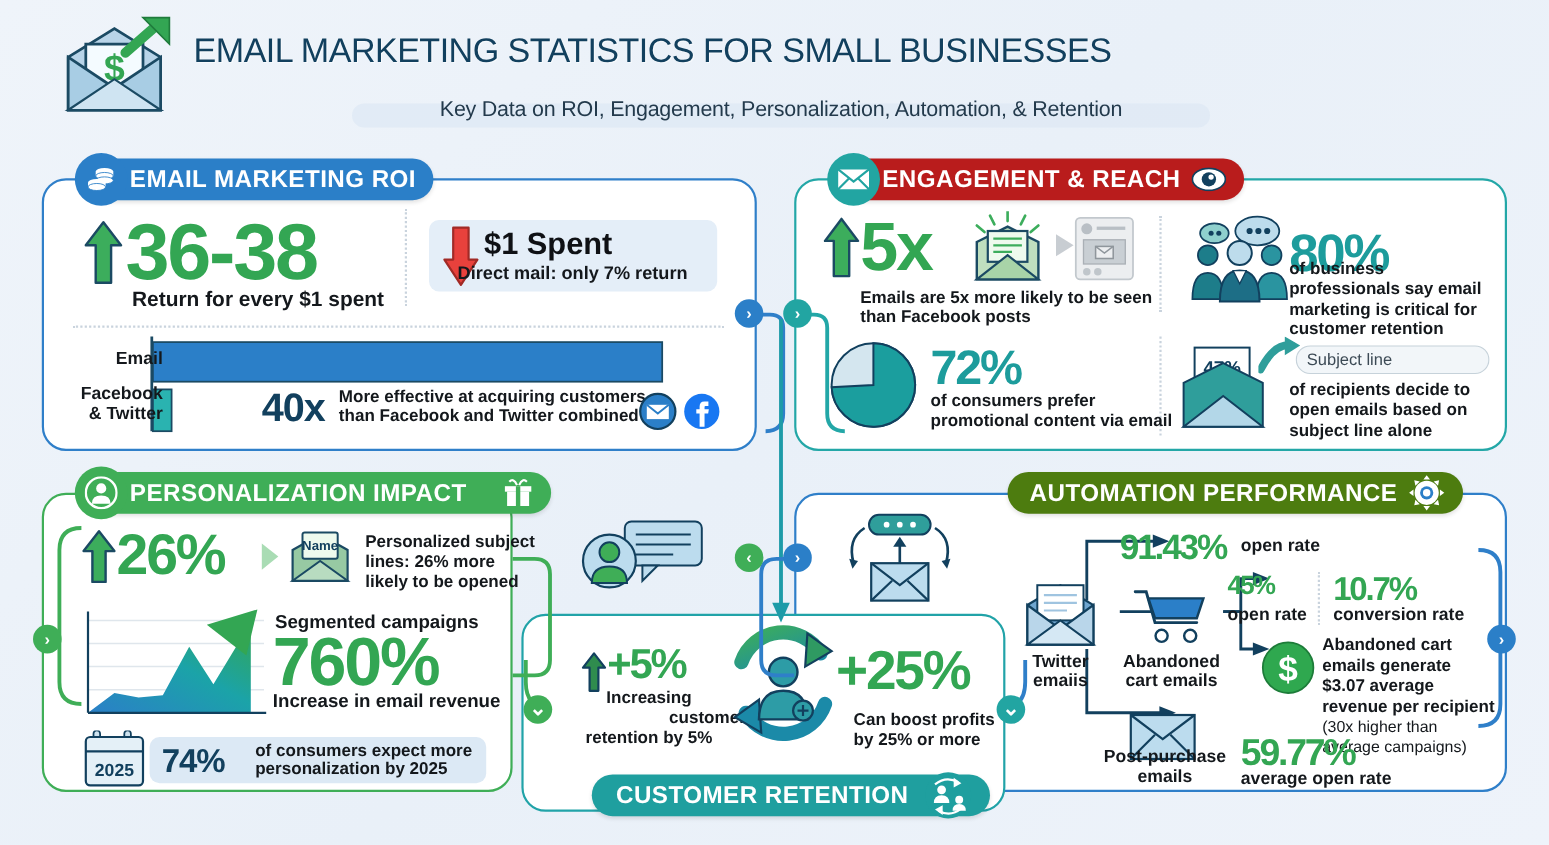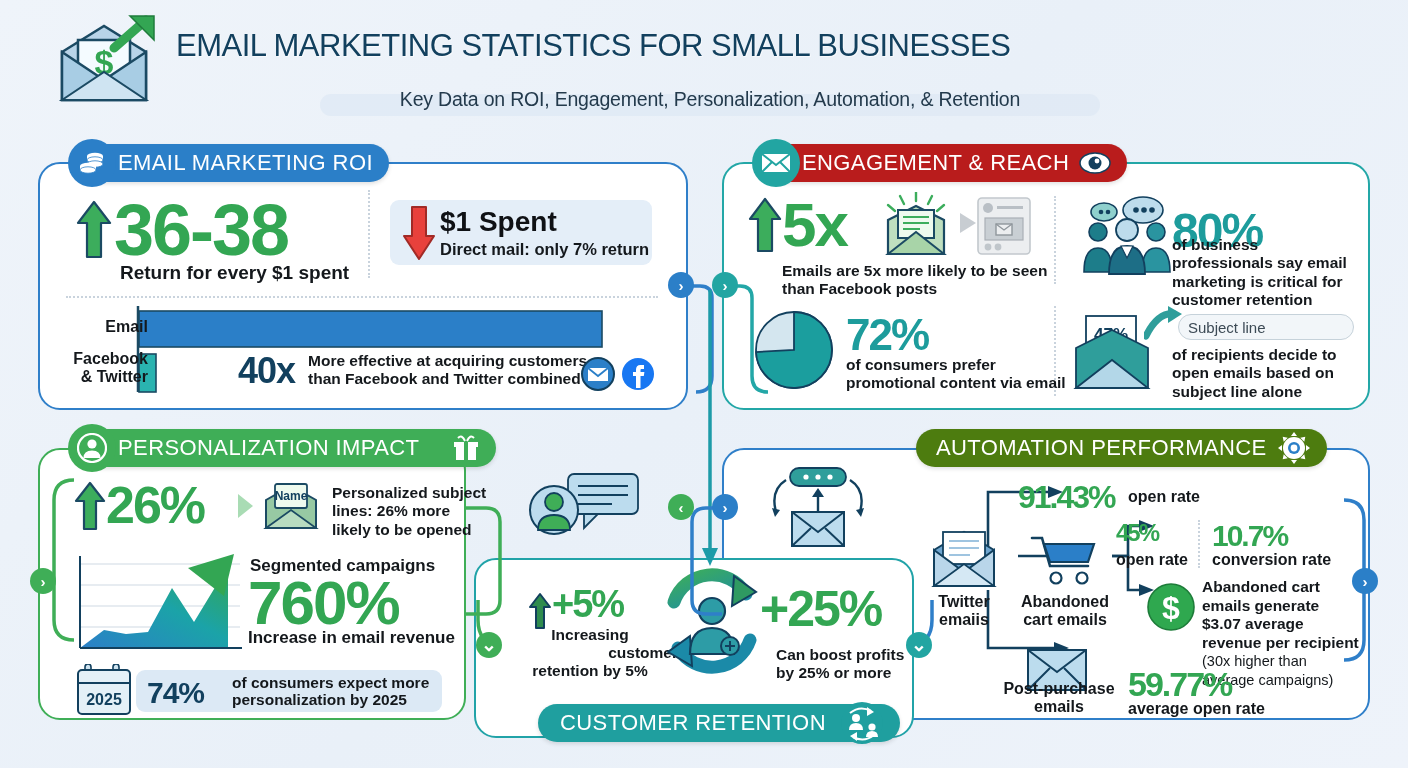--- a/index.html
+++ b/index.html
@@ -38,21 +38,21 @@
   .panel.roi   { left: 38px;  top: 162px; width: 650px; height: 248px; border-color: #2f7fc9; }
   .panel.eng   { left: 722px; top: 162px; width: 648px; height: 248px; border-color: #23a7a7; }
   .panel.pers  { left: 38px;  top: 448px; width: 428px; height: 272px; border-color: #3fae57; }
   .panel.auto  { left: 722px; top: 448px; width: 648px; height: 272px; border-color: #2f7fc9; }
   .panel.ret   { left: 474px; top: 558px; width: 440px; height: 180px; border-color: #21a3a8; }
 
   
   .badge {
     position: absolute; height: 38px; border-radius: 19px;
     display: flex; align-items: center; color: #fff;
-    font-size: 22px; font-weight: 400; letter-spacing: 0.4px;
+    font-size: 22px; font-weight: 700; letter-spacing: 0.4px;
     padding: 0 16px 0 46px; white-space: nowrap;
     box-shadow: 0 2px 4px rgba(0,0,0,.12);
   }
   .badge .bicon {
     position: absolute; left: -4px; top: -5px; width: 48px; height: 48px;
     border-radius: 24px; display: flex; align-items: center; justify-content: center;
   }
   .badge .ticon { margin-left: 10px; display: flex; align-items: center; }
 
   .badge.roi   { left: 72px;  top: 144px; background: #2b7fc8; }
@@ -178,21 +178,21 @@
   </div>
   <div class="cap" style="position:absolute;left:120px;top:262px;font-size:19px;">Return for every $1 spent</div>
 
   <div class="vdiv" style="left:368px;top:190px;height:88px;"></div>
 
   <div style="position:absolute;left:390px;top:200px;width:262px;height:65px;background:#e4eef8;border-radius:9px;"></div>
   <svg style="position:absolute;left:402px;top:204px;" width="34" height="58" viewBox="0 0 34 58">
     <path d="M17 55 L32 32 L24 32 L24 3 L10 3 L10 32 L2 32 Z" fill="#e8413c" stroke="#a12a26" stroke-width="2" stroke-linejoin="round"></path>
   </svg>
   <div style="position:absolute;left:440px;top:206px;font-size:28px;font-weight:700;color:#0f1115;">$1 Spent</div>
-  <div style="position:absolute;left:440px;top:240px;font-size:16.5px;font-weight:700;color:#14181c;">Direct mail: only 7% return</div>
+  <div style="position:absolute;left:416px;top:240px;font-size:16.5px;font-weight:700;color:#14181c;">Direct mail: only 7% return</div>
 
   <div class="hdiv" style="left:66px;top:296px;width:592px;"></div>
 
   <svg style="position:absolute;left:60px;top:302px;" width="560" height="92">
     <line x1="78" y1="4" x2="78" y2="90" stroke="#1b4a63" stroke-width="2.5"></line>
     <rect x="79" y="9" width="463" height="36" fill="#2b7fc8" stroke="#1b4a63" stroke-width="1.6"></rect>
     <rect x="79" y="52" width="17" height="38" fill="#2ab3b0" stroke="#1b4a63" stroke-width="1.6"></rect>
   </svg>
   <div style="position:absolute;left:84px;top:318px;width:64px;text-align:right;font-size:16px;font-weight:700;color:#14181c;">Email</div>
   <div style="position:absolute;left:56px;top:350px;width:92px;text-align:right;font-size:16px;font-weight:700;color:#14181c;line-height:1.1;">Facebook<br>&amp; Twitter</div>

